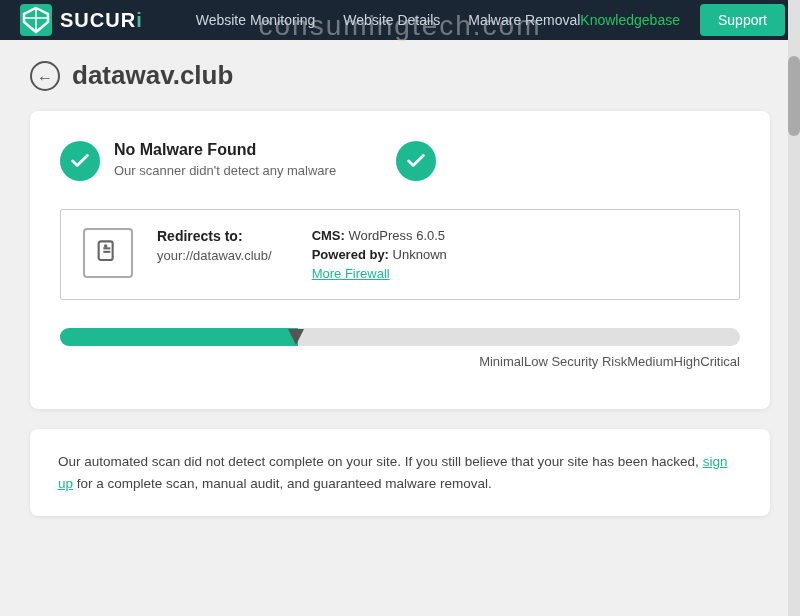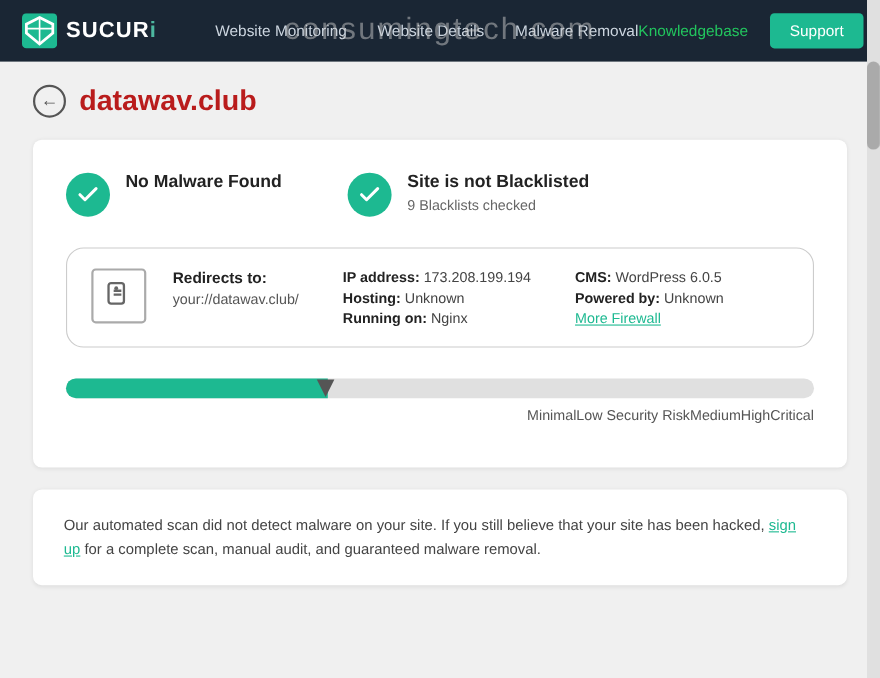--- a/index.html
+++ b/index.html
@@ -4,21 +4,21 @@
   <style>
     * { box-sizing: border-box; margin: 0; padding: 0; }
     body { font-family: Arial, sans-serif; background: #f0f0f0; width: 800px; min-height: 616px; overflow-x: hidden; }
 
     
     .navbar {
       background: #1a2634;
       display: flex;
       align-items: center;
       padding: 0 20px;
-      height: 56px;
+      height: 40px;
       position: relative;
     }
     .navbar-logo {
       display: flex;
       align-items: center;
       margin-right: 30px;
     }
     .logo-icon {
       width: 32px;
       height: 32px;
@@ -103,21 +103,21 @@
       align-items: center;
       justify-content: center;
       cursor: pointer;
       color: #555;
       font-size: 16px;
       background: transparent;
     }
     .page-title {
       font-size: 26px;
       font-weight: bold;
-      color: #b91c1c;
+      color: #404040;
     }
 
     
     .card {
       background: white;
       border-radius: 8px;
       padding: 30px;
       box-shadow: 0 1px 4px rgba(0,0,0,0.08);
       margin-bottom: 20px;
     }
@@ -154,21 +154,21 @@
       margin-bottom: 4px;
     }
     .status-text p {
       font-size: 13px;
       color: #666;
     }
 
     
     .info-box {
       border: 1px solid #ccc;
-      border-radius: 16px;
+      border-radius: 2px;
       padding: 18px 22px;
       display: flex;
       gap: 24px;
       align-items: flex-start;
       margin-bottom: 28px;
     }
     .site-icon {
       width: 50px;
       height: 50px;
       border: 2px solid #aaa;
@@ -325,66 +325,49 @@
 
     <div class="status-row">
       <div class="status-item">
         <div class="check-circle">
           <svg viewBox="0 0 24 24" fill="none" stroke="white" stroke-width="3" stroke-linecap="round" stroke-linejoin="round">
             <polyline points="20 6 9 17 4 12"></polyline>
           </svg>
         </div>
         <div class="status-text">
           <h3>No Malware Found</h3>
+          <p>Our scanner didn't detect any malware</p>
         </div>
       </div>
 
       <div class="status-item">
         <div class="check-circle">
           <svg viewBox="0 0 24 24" fill="none" stroke="white" stroke-width="3" stroke-linecap="round" stroke-linejoin="round">
             <polyline points="20 6 9 17 4 12"></polyline>
           </svg>
-        </div>
-        <div class="status-text">
-          <h3>Site is not Blacklisted</h3>
-          <p>9 Blacklists checked</p>
         </div>
       </div>
     </div>
 
     <div class="info-box">
       <div class="site-icon">
         <svg viewBox="0 0 24 24" fill="none" stroke="#666" stroke-width="1.8">
           <rect x="4" y="2" width="12" height="16" rx="2"></rect>
           <path d="M8 8 L14 8"></path>
           <path d="M8 11 L14 11"></path>
           <circle cx="10" cy="6" r="1.5" fill="#666" stroke="none"></circle>
         </svg>
       </div>
 
       <div class="info-cols">
         <div class="info-col">
           <span class="redirect-label">Redirects to:</span>
           <span class="redirect-url">your://datawav.club/</span>
         </div>
 
-        <div class="info-col">
-          <div class="info-line">
-            <strong>IP address:</strong>
-            <span>173.208.199.194</span>
-          </div>
-          <div class="info-line">
-            <strong>Hosting:</strong>
-            <span>Unknown</span>
-          </div>
-          <div class="info-line">
-            <strong>Running on:</strong>
-            <span>Nginx</span>
-          </div>
-        </div>
 
         <div class="info-col">
           <div class="info-line">
             <strong>CMS:</strong>
             <span>WordPress 6.0.5</span>
           </div>
           <div class="info-line">
             <strong>Powered by:</strong>
             <span>Unknown</span>
           </div>
@@ -404,21 +387,21 @@
         <span>Low Security Risk</span>
         <span>Medium</span>
         <span>High</span>
         <span>Critical</span>
       </div>
     </div>
 
   </div>
 
   <div class="notice-box">
-    <span>Our automated scan did not detect malware on your site. If you still believe that your site has been hacked,</span>
+    <span>Our automated scan did not detect complete on your site. If you still believe that your site has been hacked,</span>
     <a href="#">sign up</a>
     <span>for a complete scan, manual audit, and guaranteed malware removal.</span>
   </div>
 
 </div>
 
 <div class="scrollbar-area">
   <div class="scrollbar-thumb"></div>
 </div>
 

